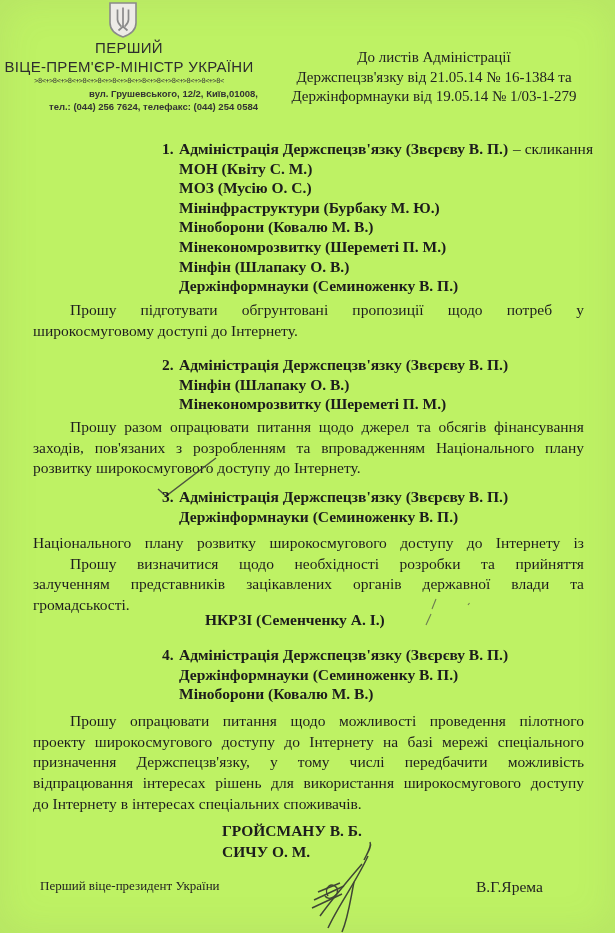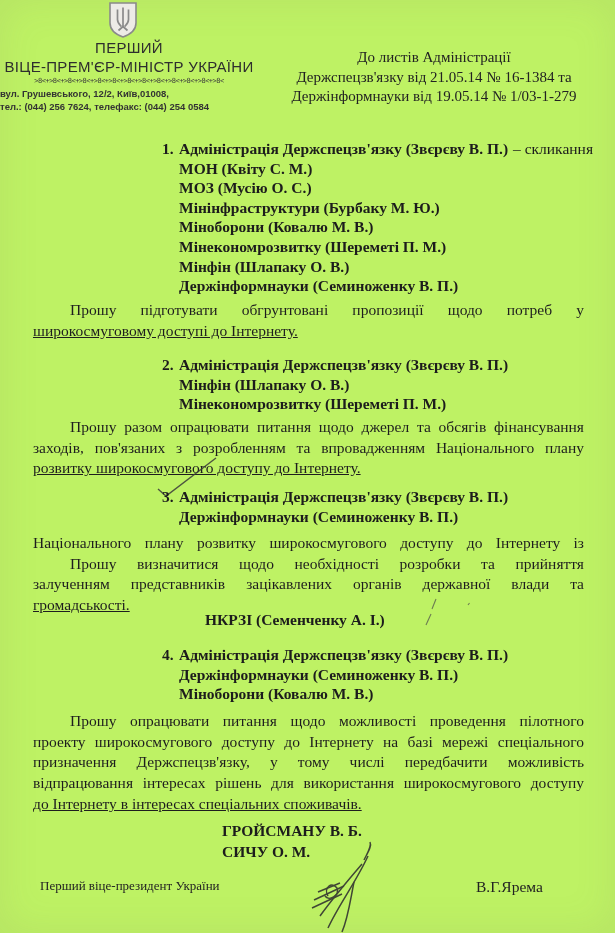--- a/index.html
+++ b/index.html
@@ -7,37 +7,37 @@
         font-family:"Liberation Serif",serif;color:#1f1f1f;overflow:hidden;
         box-shadow:inset 0 0 40px rgba(120,115,105,.12);}
   
   .emblem{position:absolute;left:107px;top:2px;}
   .lh-title{position:absolute;left:0;top:38px;width:258px;text-align:center;
             font-family:"Liberation Sans",sans-serif;font-size:15px;line-height:19px;
             color:#2e2e2e;letter-spacing:.3px;white-space:nowrap;}
   .ornament{position:absolute;left:0;top:77px;width:258px;text-align:center;
             font-family:"DejaVu Sans Mono",monospace;font-size:7px;letter-spacing:-.5px;
             color:#3c3c3c;}
-  .address{position:absolute;left:0;top:88px;width:258px;text-align:left;
+  .address{position:absolute;left:0;top:88px;width:258px;text-align:right;
            font-family:"Liberation Sans",sans-serif;font-size:9.5px;font-weight:bold;
            line-height:12.5px;color:#333;}
   .ref{position:absolute;left:258px;top:48px;width:352px;text-align:center;
        font-size:15px;line-height:19.5px;color:#222;}
   
   .list{position:absolute;left:162px;font-size:15.5px;font-weight:bold;
         line-height:19.6px;color:#1c1c1c;white-space:nowrap;}
   .list1{top:139px}.list2{top:355px}.list3{top:487px}.list4{top:645px}
   .num{display:inline-block;width:17px;}
   .sub{padding-left:17px;}
   .suffix{font-weight:normal;margin-left:5px;}
   
   .para{position:absolute;left:33px;width:551px;font-size:15.5px;line-height:20.7px;color:#1e1e1e;}
   .p1{top:300px}.p2{top:417px}.p3{top:533px}.p4{top:711px}
   .jl{text-align:justify;text-align-last:justify;}
-  .ll{text-align:right;text-align-last:left;text-decoration:underline;}
+  .ll{text-align:right;text-align-last:left;}
   .fl{text-indent:37px;}
   .extra{position:absolute;left:205px;top:611px;font-size:15.5px;font-weight:bold;color:#1c1c1c;}
   
   .names{position:absolute;left:222px;top:820px;font-size:15.5px;font-weight:bold;
          line-height:21px;color:#1c1c1c;}
   .position{position:absolute;left:40px;top:878px;font-size:13px;color:#222;}
   .signer{position:absolute;left:476px;top:878px;font-size:15.5px;color:#222;}
   .mark{position:absolute;}
 </style>
 </head>

